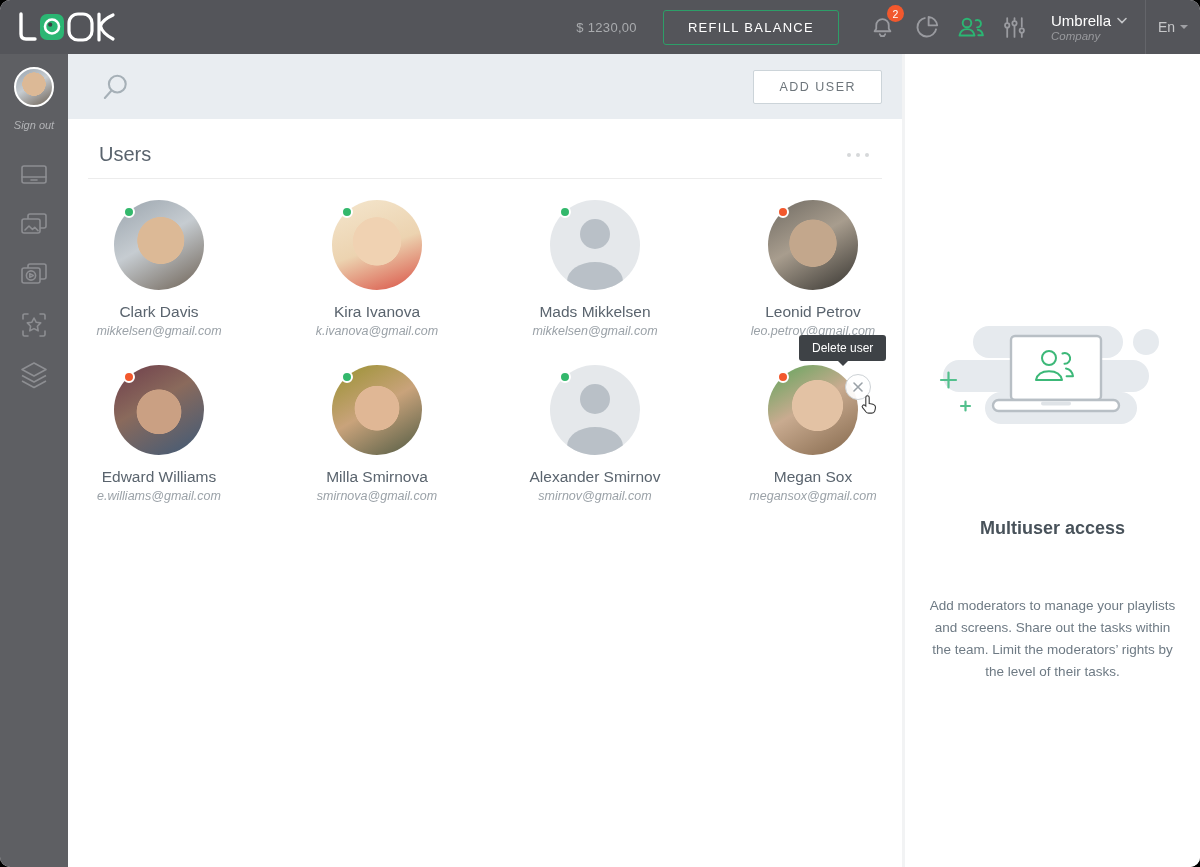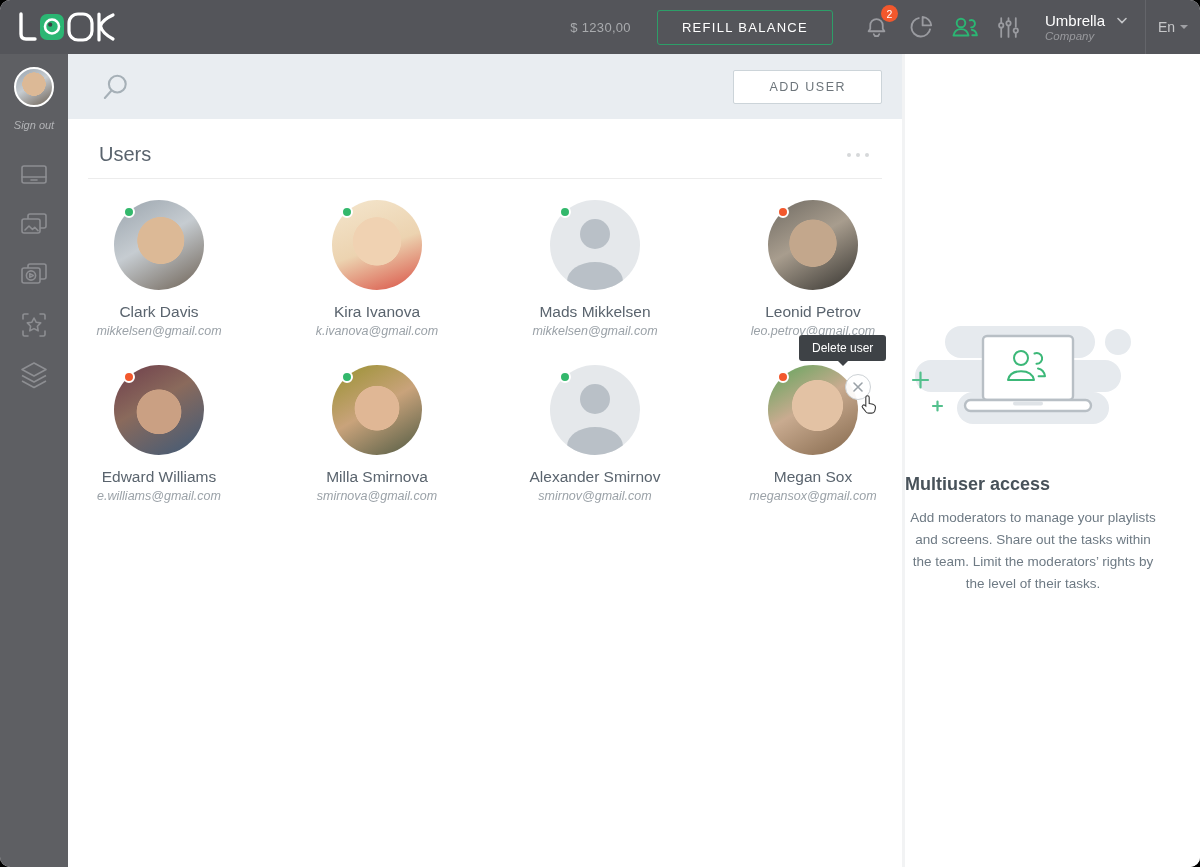--- a/index.html
+++ b/index.html
@@ -8,42 +8,42 @@
 
   
   .header { height:54px; background:#54555a; display:flex; align-items:center; flex:0 0 54px; padding:0 0 0 14px; }
   .logo { display:flex; align-items:center; height:34px; }
   .header-spacer { flex:1; }
   .balance { color:#a9abae; font-size:13px; margin-right:26px; letter-spacing:.3px; }
   .refill-btn { background:transparent; border:1px solid #2d9e68; border-radius:3px; color:#fff; font-size:13px; letter-spacing:1.3px; padding:9px 24px; font-family:"Liberation Sans",sans-serif; cursor:pointer; margin-right:22px; }
   .hicon { position:relative; width:30px; height:30px; margin:0 7px; display:flex; align-items:center; justify-content:center; cursor:pointer; }
   .badge { position:absolute; top:-7px; right:-6px; min-width:17px; height:17px; border-radius:9px; background:#f2582d; color:#fff; font-size:10.5px; display:flex; align-items:center; justify-content:center; padding:0 4px; }
   .company { margin:0 18px 0 14px; text-align:left; cursor:pointer; }
-  .company-name { color:#fff; font-size:15px; display:flex; align-items:center; gap:12px; }
+  .company-name { color:#fff; font-size:15px; display:flex; align-items:center; gap:6px; }
   .company-type { color:#98999d; font-size:11.5px; font-style:italic; margin-top:1px; }
   .hdr-divider { width:1px; height:54px; background:#64656a; }
   .lang { width:54px; display:flex; align-items:center; justify-content:center; gap:5px; color:#c6c7c9; font-size:14px; cursor:pointer; height:60px; }
   .caret-down { width:0; height:0; border-left:4px solid transparent; border-right:4px solid transparent; border-top:4px solid #9fa0a4; }
 
   
   .body-row { flex:1; display:flex; min-height:0; }
 
   
   .sidebar { flex:0 0 68px; background:#5e5f63; display:flex; flex-direction:column; align-items:center; padding-top:13px; }
   .side-avatar { width:40px; height:40px; border-radius:50%; border:2px solid #fff; background:
       radial-gradient(circle at 50% 42%, #dcb996 0 42%, transparent 43%),
       linear-gradient(150deg,#9aa4ad,#c6ccd1 45%,#6d6154); cursor:pointer; }
   .signout { color:#b2b3b6; font-size:11px; font-style:italic; margin:12px 0 22px; cursor:pointer; }
   .side-item { width:34px; height:32px; margin:6px 0 12px; display:flex; align-items:center; justify-content:center; cursor:pointer; }
 
   
   .main { flex:0 0 833px; display:flex; flex-direction:column; background:#fff; border-right:3px solid #f2f3f4; }
   .toolbar { height:65px; background:#e9edf1; display:flex; align-items:center; padding:0 20px; flex:0 0 65px; }
   .search-btn { width:30px; height:30px; margin-left:12px; cursor:pointer; }
-  .add-user-btn { margin-left:auto; background:#fff; border:1px solid #ccd4d9; border-radius:2px; color:#6d757b; font-size:12.5px; letter-spacing:1.5px; padding:9px 35px; font-family:"Liberation Sans",sans-serif; cursor:pointer; }
+  .add-user-btn { margin-left:auto; background:#fff; border:1px solid #ccd4d9; border-radius:2px; color:#6d757b; font-size:12.5px; letter-spacing:1.5px; padding:9px 25px; font-family:"Liberation Sans",sans-serif; cursor:pointer; }
   .content { flex:1; padding:24px 0 0 0; overflow:hidden; }
   .content-head { display:flex; align-items:center; padding:0 31px; }
   .page-title { font-size:20px; color:#5a646e; font-weight:400; }
   .dots-menu { margin-left:auto; display:flex; gap:5px; cursor:pointer; padding:6px 2px; }
   .dots-menu i { width:4px; height:4px; border-radius:50%; background:#d6d8da; }
   .head-divider { height:1px; background:#ececec; margin:12px 20px 0 20px; }
 
   
   .grid { margin-top:8px; display:grid; grid-template-columns:repeat(4,178px); column-gap:40px; row-gap:27px; padding:13px 0 0 2px; }
   .user-cell { position:relative; text-align:center; cursor:pointer; }
@@ -66,21 +66,21 @@
   .av-6 { background:radial-gradient(circle at 50% 48%, #e0b795 0 34%, transparent 35%), linear-gradient(150deg,#98912f,#c9a37b 48%,#4f5a43); }
   .av-8 { background:radial-gradient(circle at 55% 45%, #e3c2a4 0 36%, transparent 37%), linear-gradient(150deg,#5da55a,#c9ab90 45%,#84684c); }
 
   
   .tooltip { position:absolute; top:-30px; left:50%; transform:translateX(-14px); background:#3e4246; color:#fff; font-size:12px; padding:6px 13px; border-radius:3px; white-space:nowrap; z-index:3; }
   .tooltip:after { content:""; position:absolute; left:50%; bottom:-5px; transform:translateX(-50%); border-left:5px solid transparent; border-right:5px solid transparent; border-top:5px solid #3e4246; }
   .delete-btn { position:absolute; top:9px; right:-13px; width:26px; height:26px; border-radius:50%; background:rgba(255,255,255,.92); border:1px solid #cdd2d6; display:flex; align-items:center; justify-content:center; cursor:pointer; z-index:2; }
   .cursor-hand { position:absolute; top:29px; right:-22px; z-index:4; }
 
   
-  .aside { flex:1; background:#fff; display:flex; flex-direction:column; padding-top:268px; }
+  .aside { flex:1; background:#fff; display:flex; flex-direction:column; align-items:center; padding-top:268px;gap:44px; }
   .promo-title { margin-top:26px; font-size:18px; font-weight:700; color:#48525a; }
   .promo-text { margin-top:12px; width:256px; text-align:center; font-size:13.5px; line-height:1.62; color:#6e7a84; }
 </style>
 </head>
 <body>
 
 <div class="app">
 
   <div class="header">
     <div class="logo" title="">

